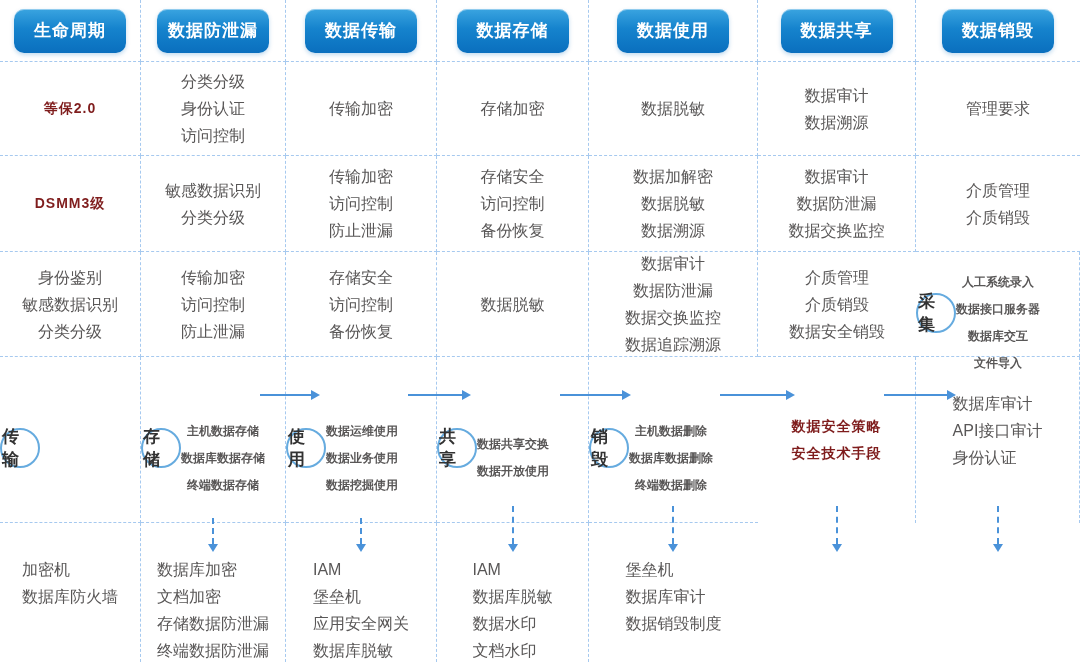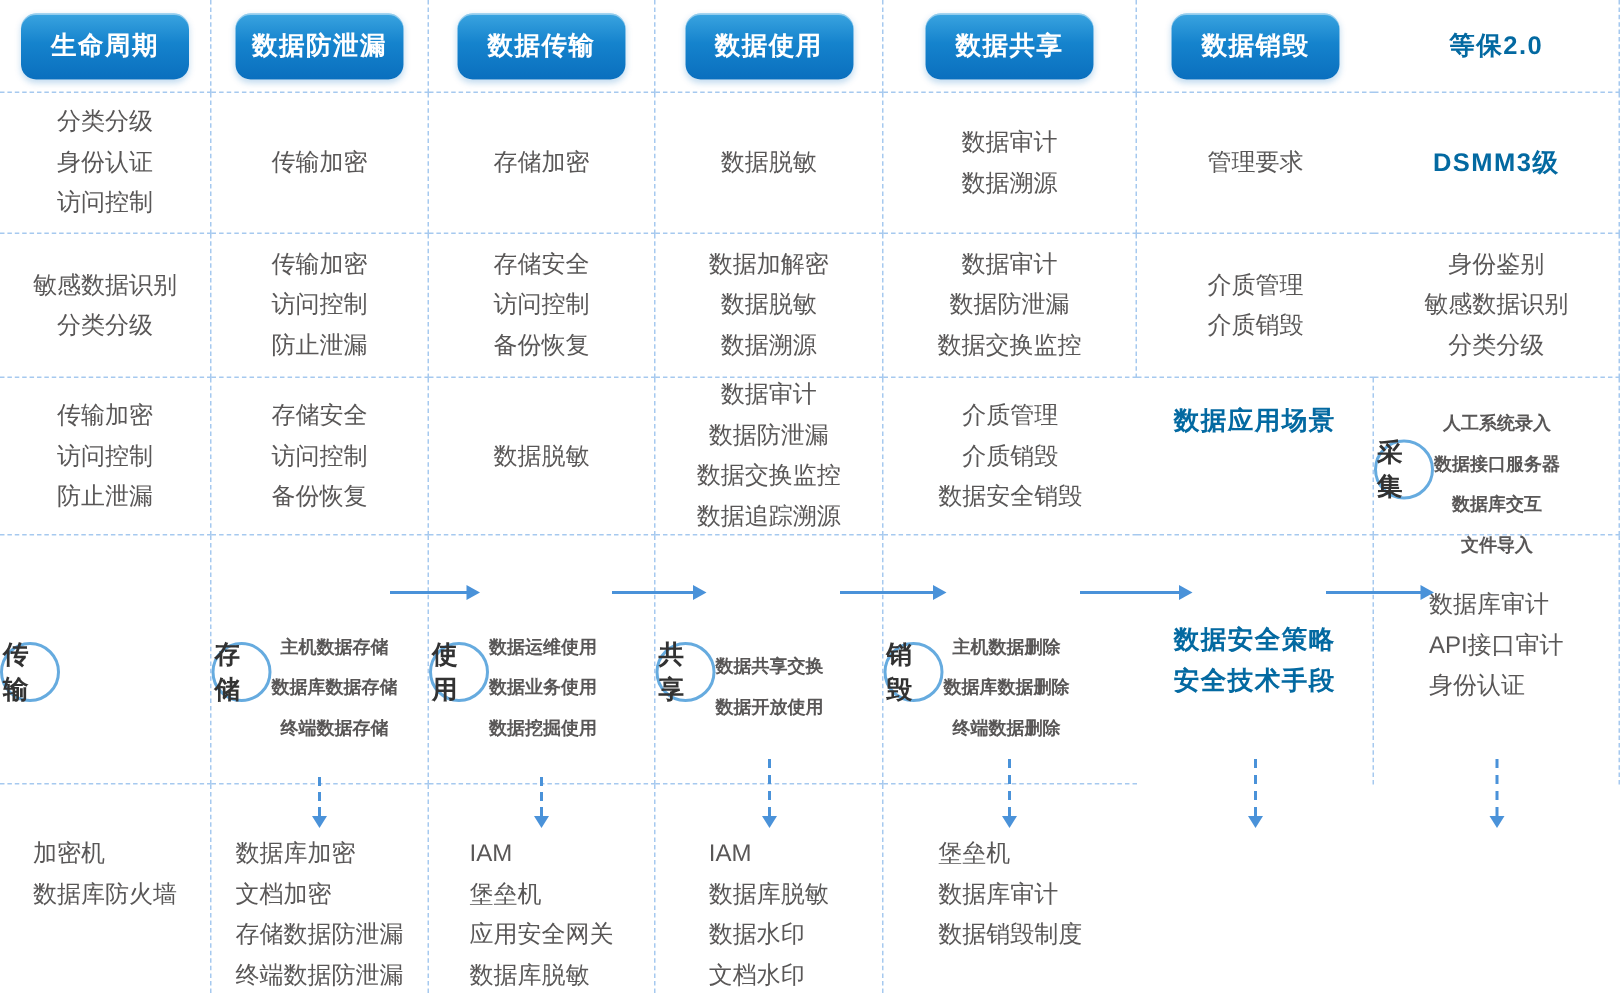--- a/index.html
+++ b/index.html
@@ -27,21 +27,21 @@
     display:flex; align-items:center; justify-content:center;
     background:linear-gradient(180deg,#3aa4e0 0%,#1583cd 45%,#0a6fbe 100%);
     border-radius:10px;
     box-shadow:0 2px 4px rgba(10,111,190,.25), inset 0 1px 0 rgba(255,255,255,.45);
     color:#ffffff; font-size:17px; font-weight:bold; letter-spacing:1px;
   }
 
   
   .label {
     display:flex; align-items:center; justify-content:center;
-    color:#0369a1; font-size:17px; font-weight:bold;
+    color:#7f1d1d; font-size:14px; font-weight:bold;
     text-align:center; white-space:pre-line; line-height:27px; letter-spacing:1px;
   }
   .label.raised > span { transform:translateY(-24px); display:block; }
 
   
   .tcell {
     display:flex; align-items:center; justify-content:center;
     color:#595757; font-size:16px; font-weight:500;
     text-align:center; white-space:pre-line; line-height:27px;
   }
@@ -86,20 +86,23 @@
 <div class="board">
 
   <div class="cell hcell bR bB">
       <div class="pill">生命周期</div>
     </div>
   <div class="cell hcell bR bB">
       <div class="pill">数据防泄漏</div>
     </div>
   <div class="cell hcell bR bB">
       <div class="pill">数据传输</div>
+    </div>
+  <div class="cell hcell bR bB">
+      <div class="pill">数据存储</div>
     </div>
   <div class="cell hcell bR bB">
       <div class="pill">数据使用</div>
     </div>
   <div class="cell hcell bR bB">
       <div class="pill">数据共享</div>
     </div>
   <div class="cell hcell bB">
       <div class="pill">数据销毁</div>
     </div>
@@ -144,21 +147,20 @@
 备份恢复</div>
   <div class="cell tcell bR bB">数据脱敏</div>
   <div class="cell tcell bR bB">数据审计
 数据防泄漏
 数据交换监控
 数据追踪溯源</div>
   <div class="cell tcell bB">介质管理
 介质销毁
 数据安全销毁</div>
 
-  <div class="cell label raised bR bB"><span>数据应用场景</span></div>
   <div class="cell scell bR bB">
     <div class="badge">采集</div>
     <div class="slist">人工系统录入
 数据接口服务器
 数据库交互
 文件导入</div>
   </div>
   <div class="cell scell bR bB">
     <div class="badge">传输</div>
   </div>

